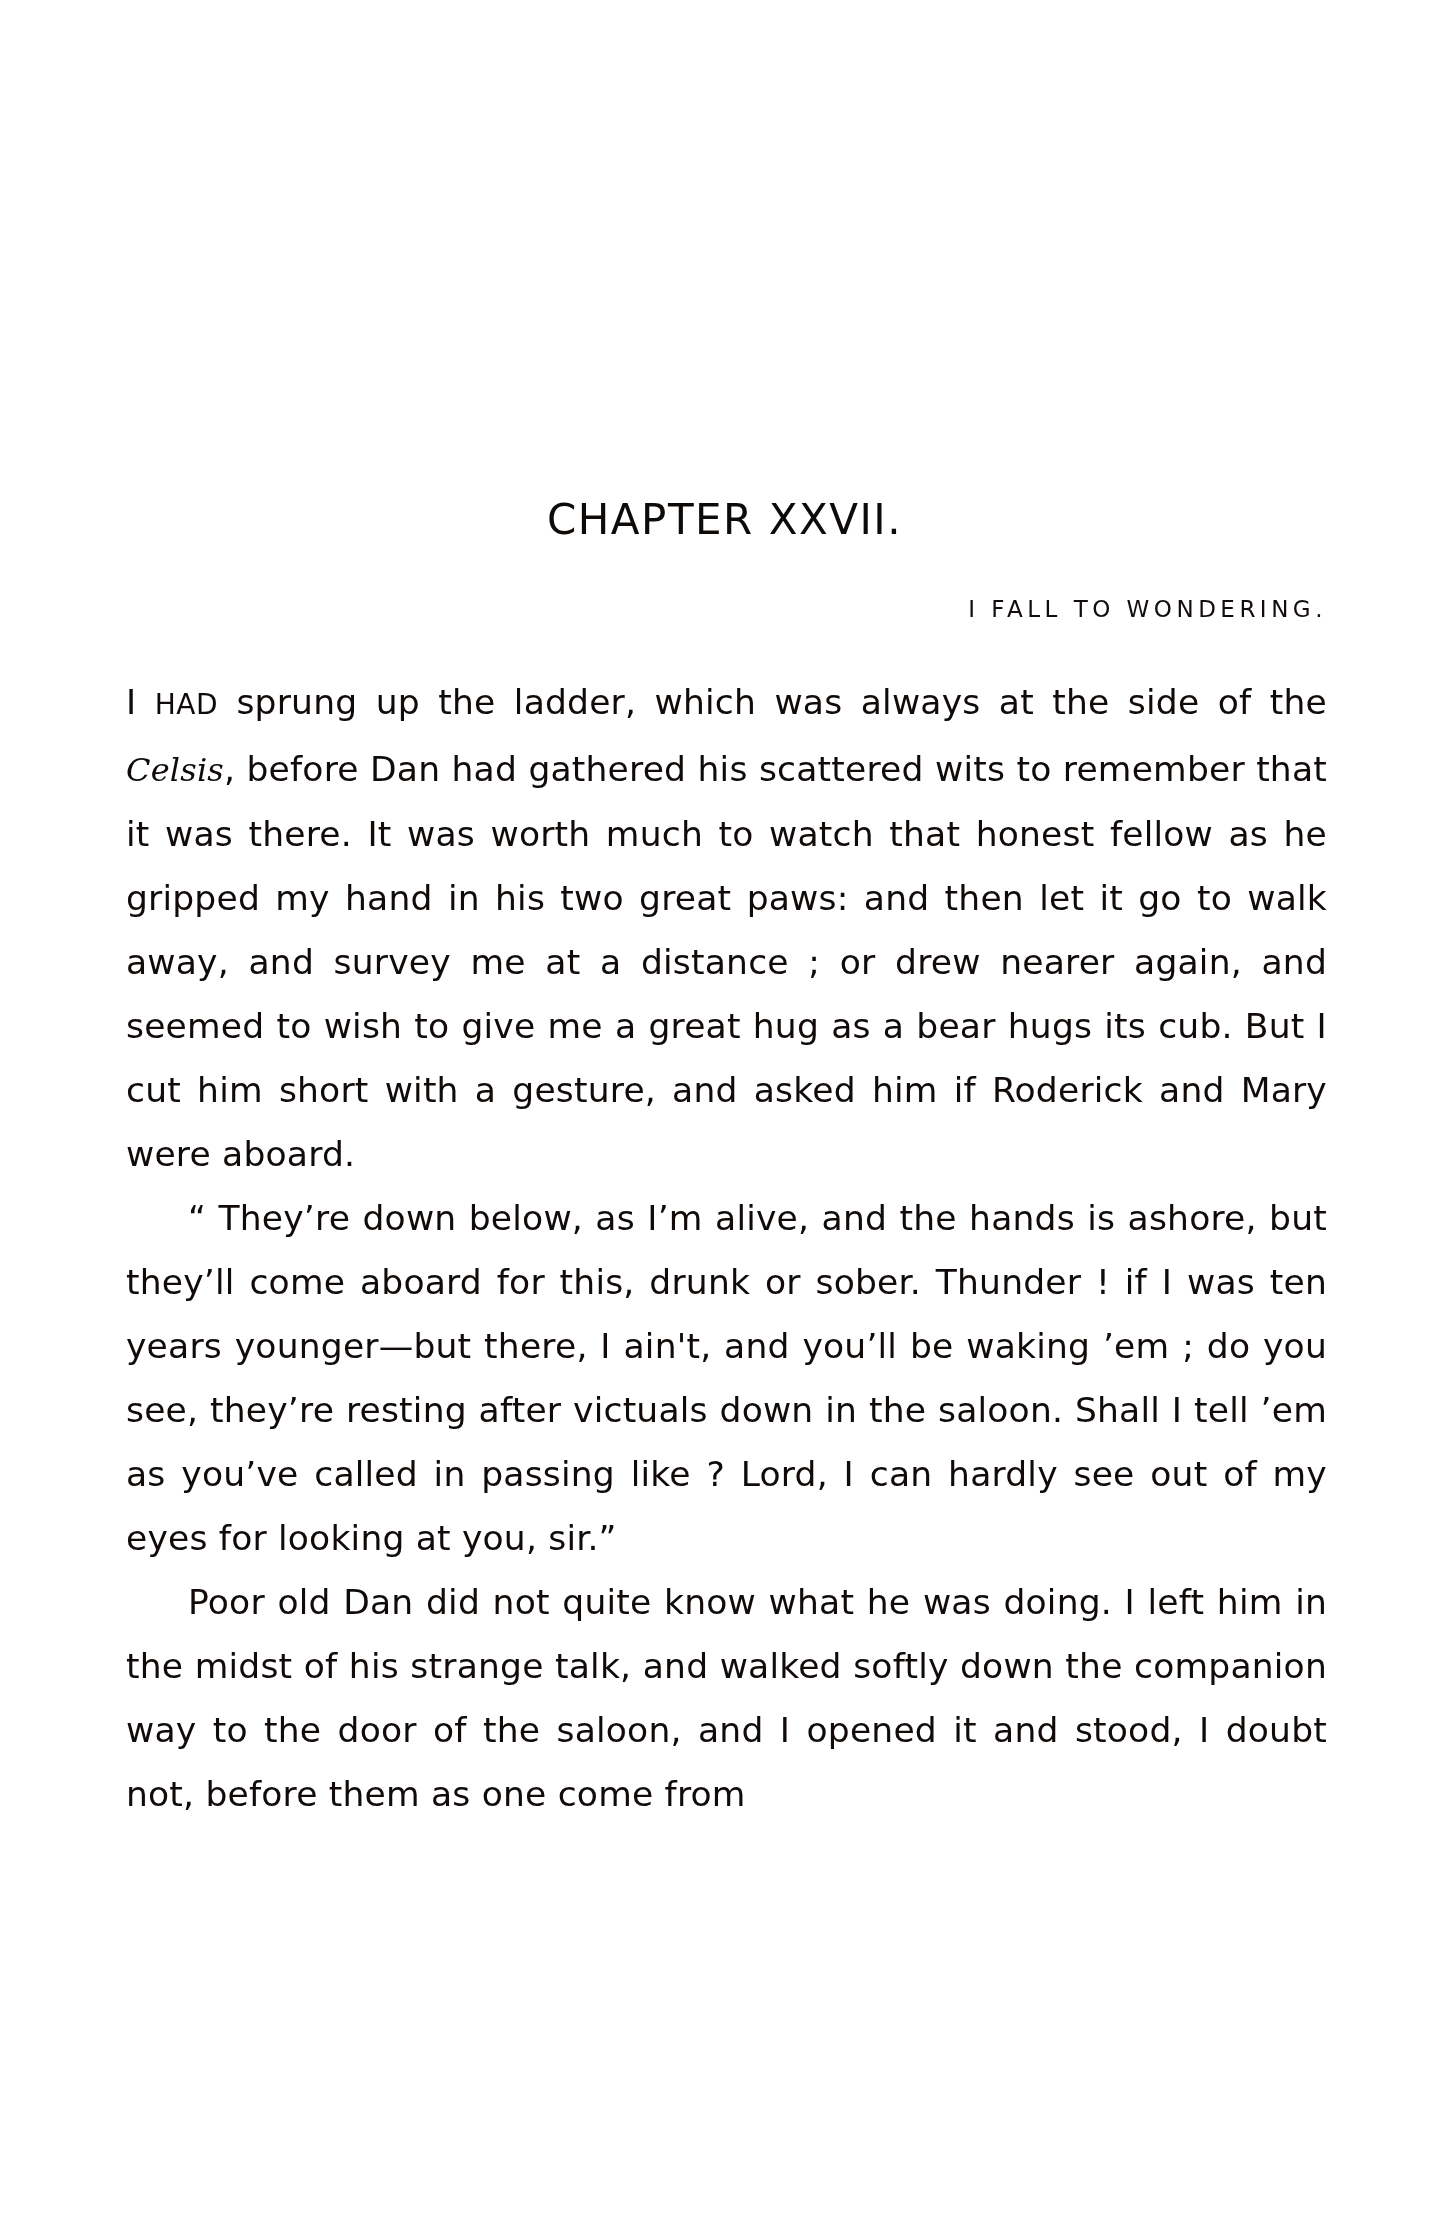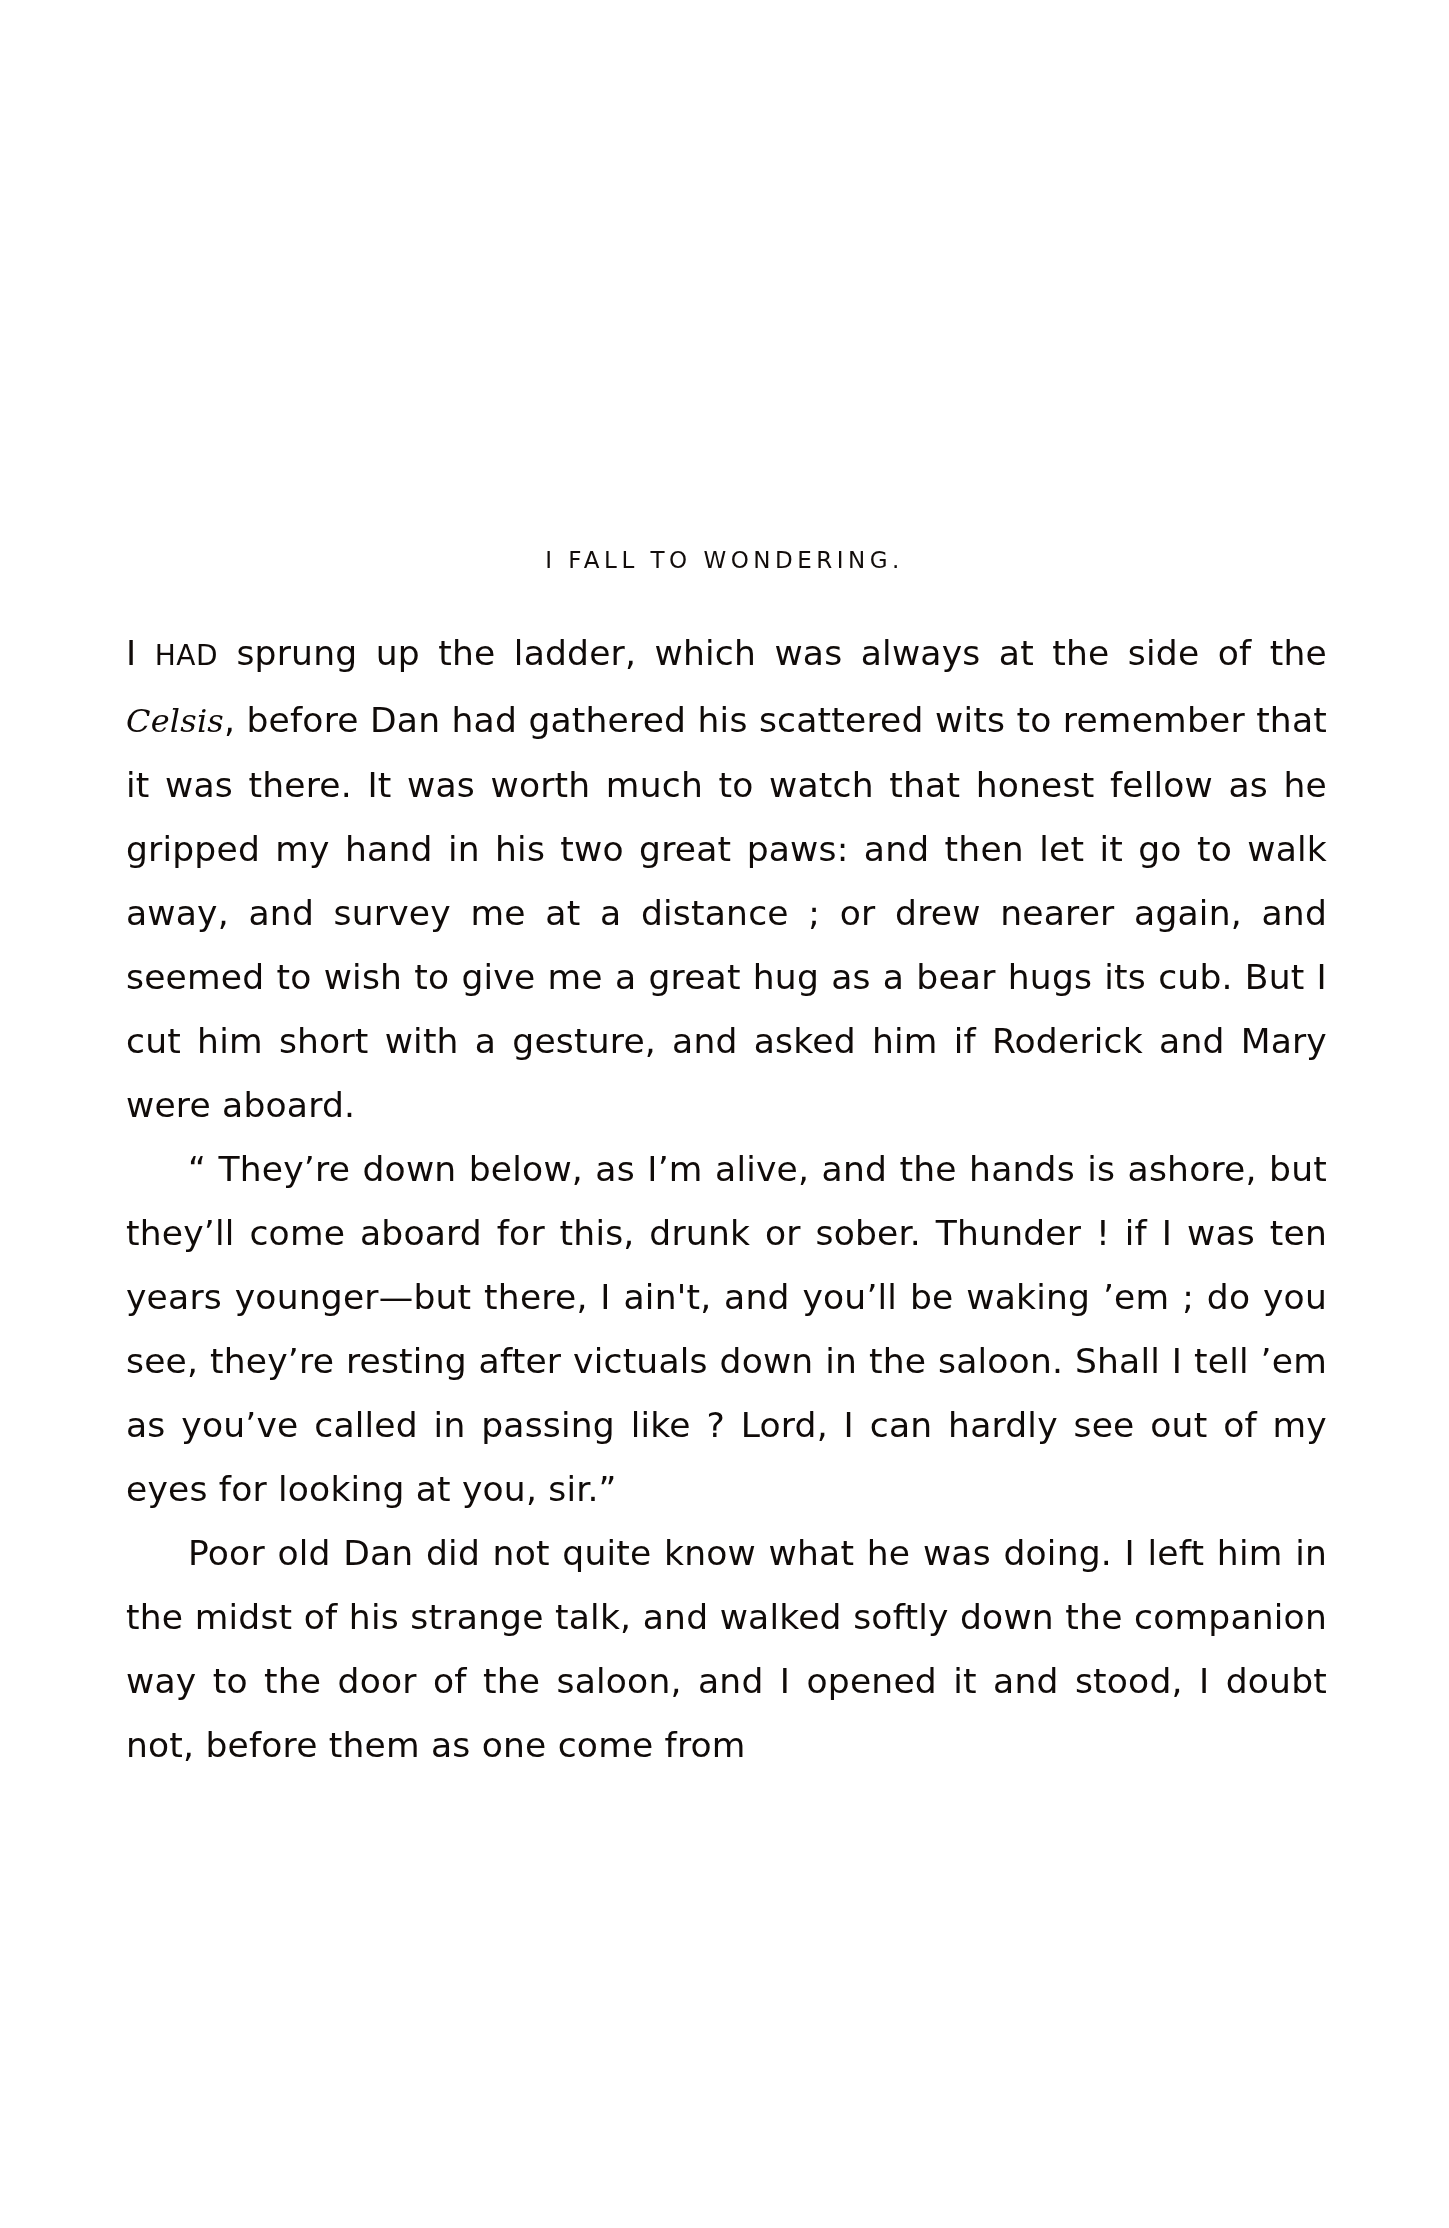--- a/index.html
+++ b/index.html
@@ -24,21 +24,21 @@
   }
   .chapter-title {
     text-align: center;
     font-size: 42px;
     letter-spacing: 1.5px;
     font-weight: normal;
     margin: 0 0 0 0;
     color: #0e0a08;
   }
   .chapter-subtitle {
-    text-align: center;
+    text-align: right;
     font-size: 23px;
     letter-spacing: 4.5px;
     margin: 52px 0 0 0;
     color: #120d0b;
     font-weight: normal;
   }
   .body-text {
     margin: 48px 0 0 4px;
     font-size: 34.5px;
     line-height: 64px;
@@ -67,20 +67,21 @@
   .body-text, .chapter-title, .chapter-subtitle {
     -webkit-font-smoothing: antialiased;
   }
 </style>
 </head>
 <body>
 
 <div class="page">
   <div class="content">
 
+    <h1 class="chapter-title">CHAPTER XXVII.</h1>
 
     <h2 class="chapter-subtitle">I FALL TO WONDERING.</h2>
 
     <div class="body-text" id="body-text">
         <p class="first">I <span class="smallcaps">HAD</span> sprung up the ladder, which was always at the side of the <span class="italic">Celsis</span>, before Dan had gathered his scattered wits to remember that it was there. It was worth much to watch that honest fellow as he gripped my hand in his two great paws: and then let it go to walk away, and survey me at a distance ; or drew nearer again, and seemed to wish to give me a great hug as a bear hugs its cub.  But I cut him short with a gesture, and asked him if Roderick and Mary were aboard.</p>
         <p>“ They’re down below, as I’m alive, and the hands is ashore, but they’ll come aboard for this, drunk or sober.  Thunder ! if I was ten years younger—but there, I ain't, and you’ll be waking ’em ;  do you see, they’re resting after victuals down in the saloon.  Shall I tell ’em as you’ve called in passing like ?  Lord, I can hardly see out of my eyes for looking at you, sir.”</p>
         <p>Poor old Dan did not quite know what he was doing.  I left him in the midst of his strange talk, and walked softly down the companion way to the door of the saloon, and I opened it and stood, I doubt not, before them as one come from</p>
       </div>
 
   </div>

